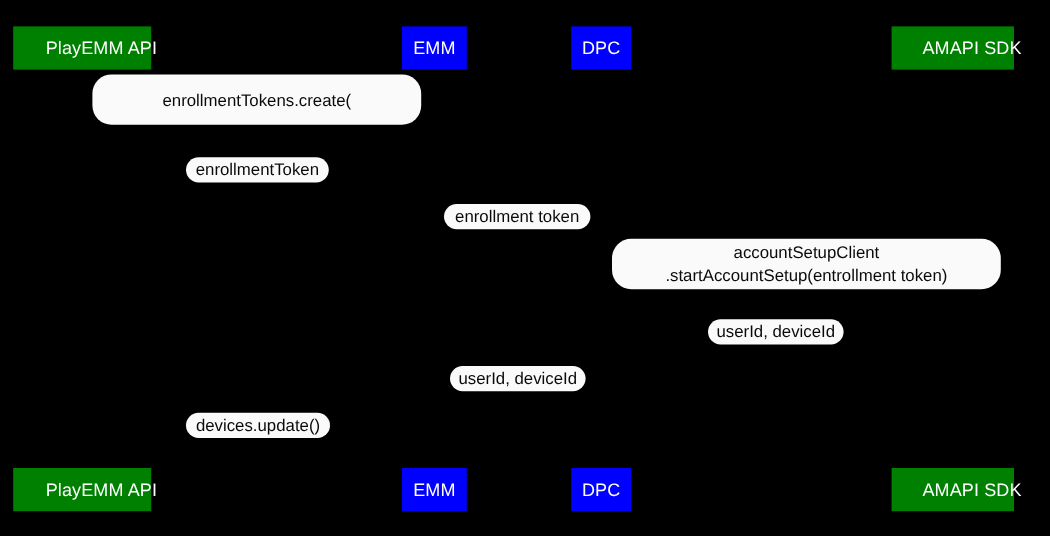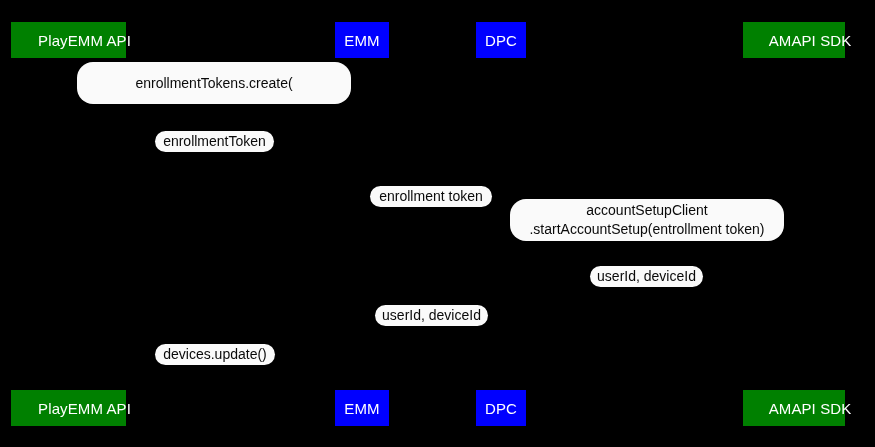--- a/index.html
+++ b/index.html
@@ -99,25 +99,25 @@
   </div>
 
   <div class="message-label" style="left:77px; top:62px; width:274px; height:42px;">
     <span class="ln">enrollmentTokens.create(</span>
   </div>
 
   <div class="message-label single" style="left:155px; top:131px; width:119px; height:21px;">
     <span class="ln">enrollmentToken</span>
   </div>
 
-  <div class="message-label single" style="left:370px; top:170px; width:122px; height:21px;margin-top:16px;">
+  <div class="message-label single" style="left:370px; top:170px; width:122px; height:21px;">
     <span class="ln">enrollment token</span>
   </div>
 
-  <div class="message-label" style="left:510px; top:199px; width:274px; height:42px;">
+  <div class="message-label" style="left:510px; top:199px; width:324px; height:42px;">
     <span class="ln">accountSetupClient</span>
     <span class="ln">.startAccountSetup(entrollment token)</span>
   </div>
 
   <div class="message-label single" style="left:590px; top:266px; width:113px; height:21px;">
     <span class="ln">userId, deviceId</span>
   </div>
 
   <div class="message-label single" style="left:375px; top:305px; width:113px; height:21px;">
     <span class="ln">userId, deviceId</span>

